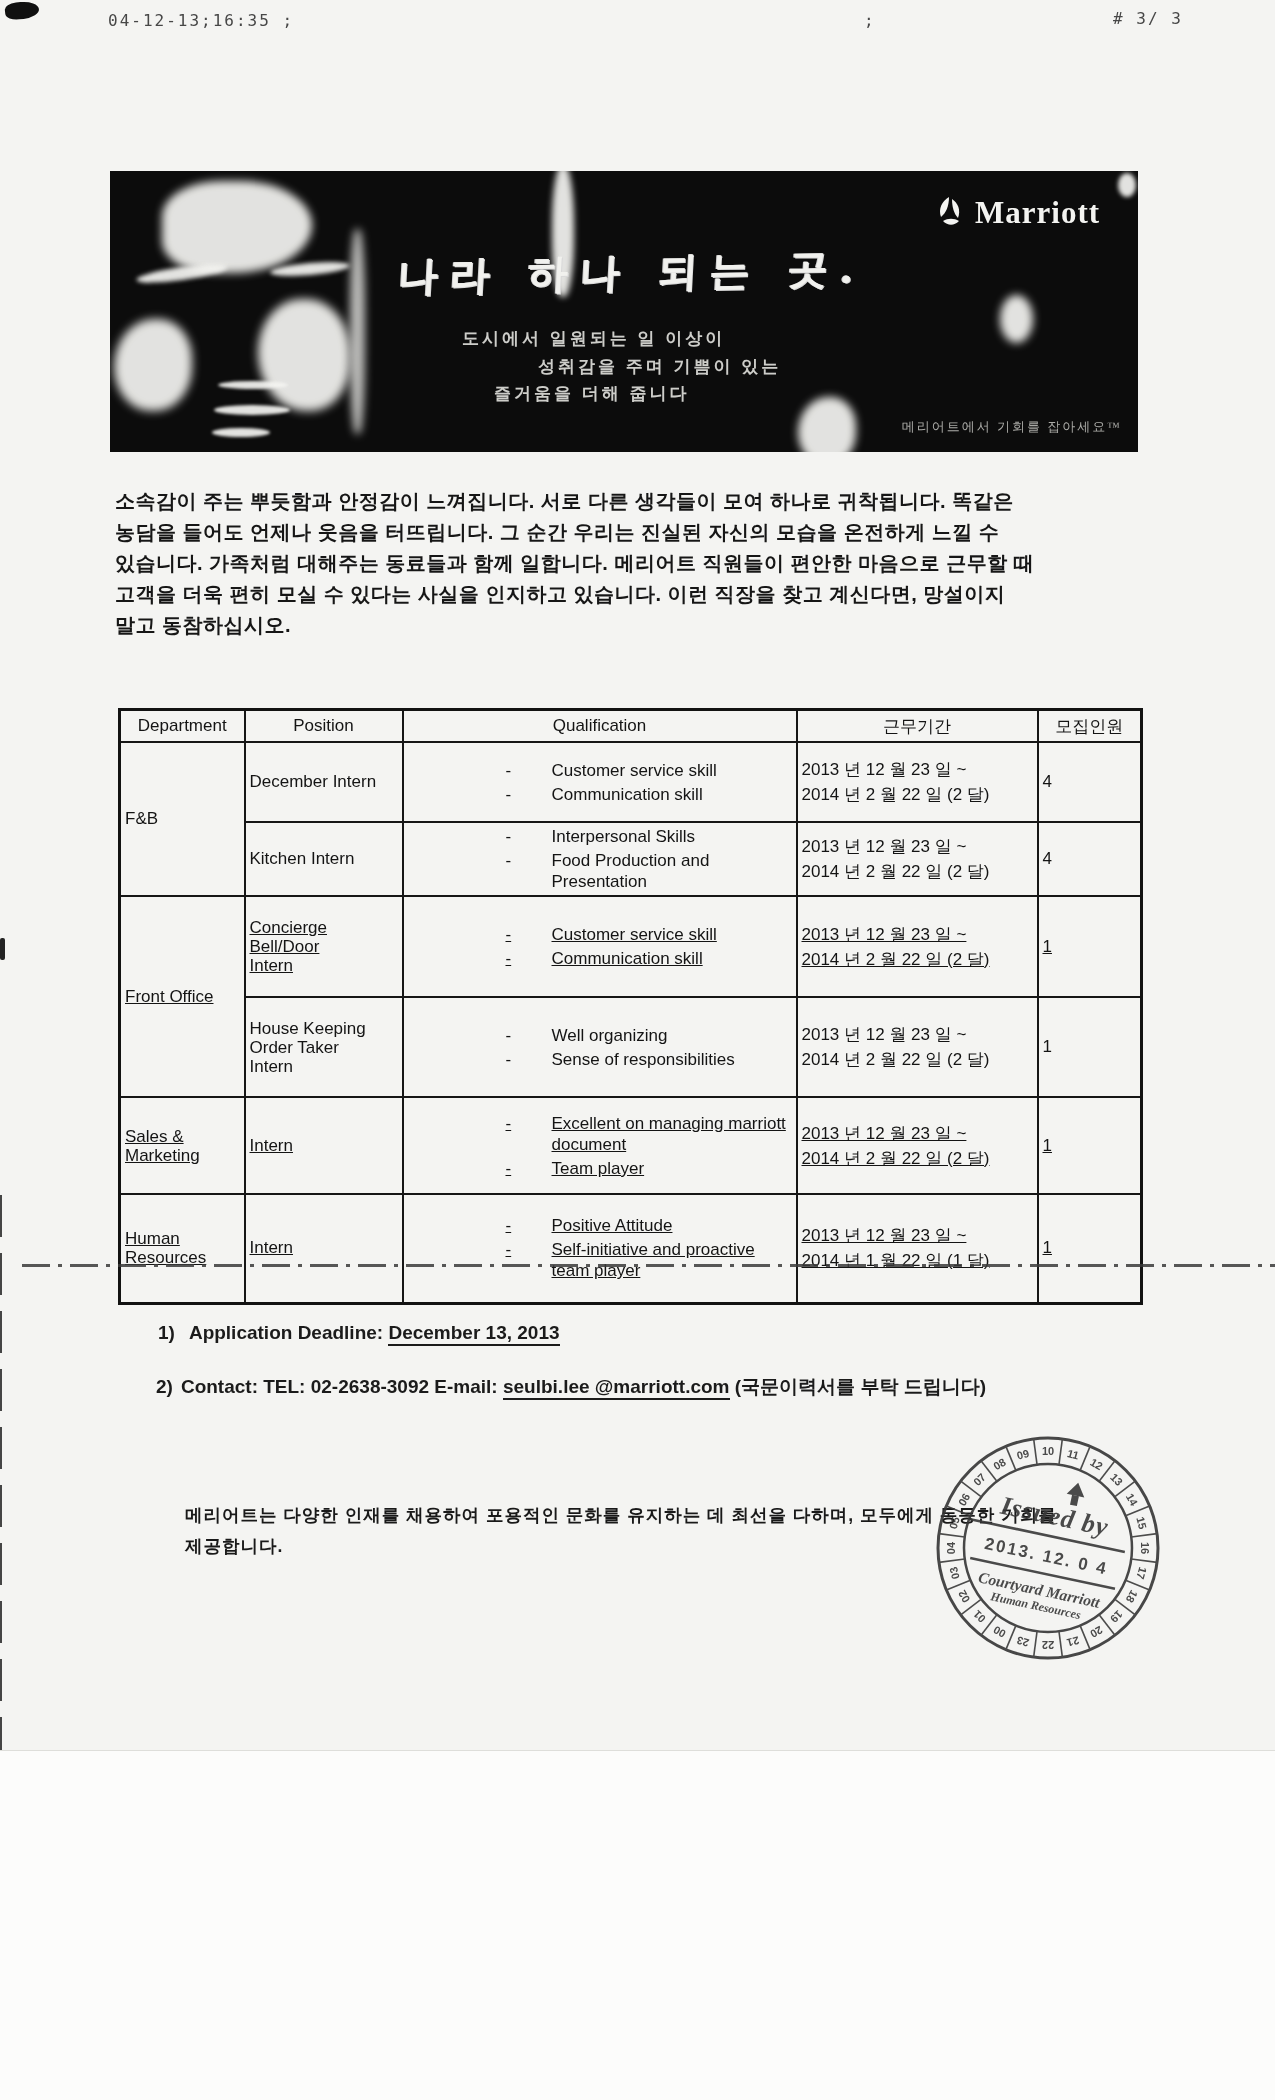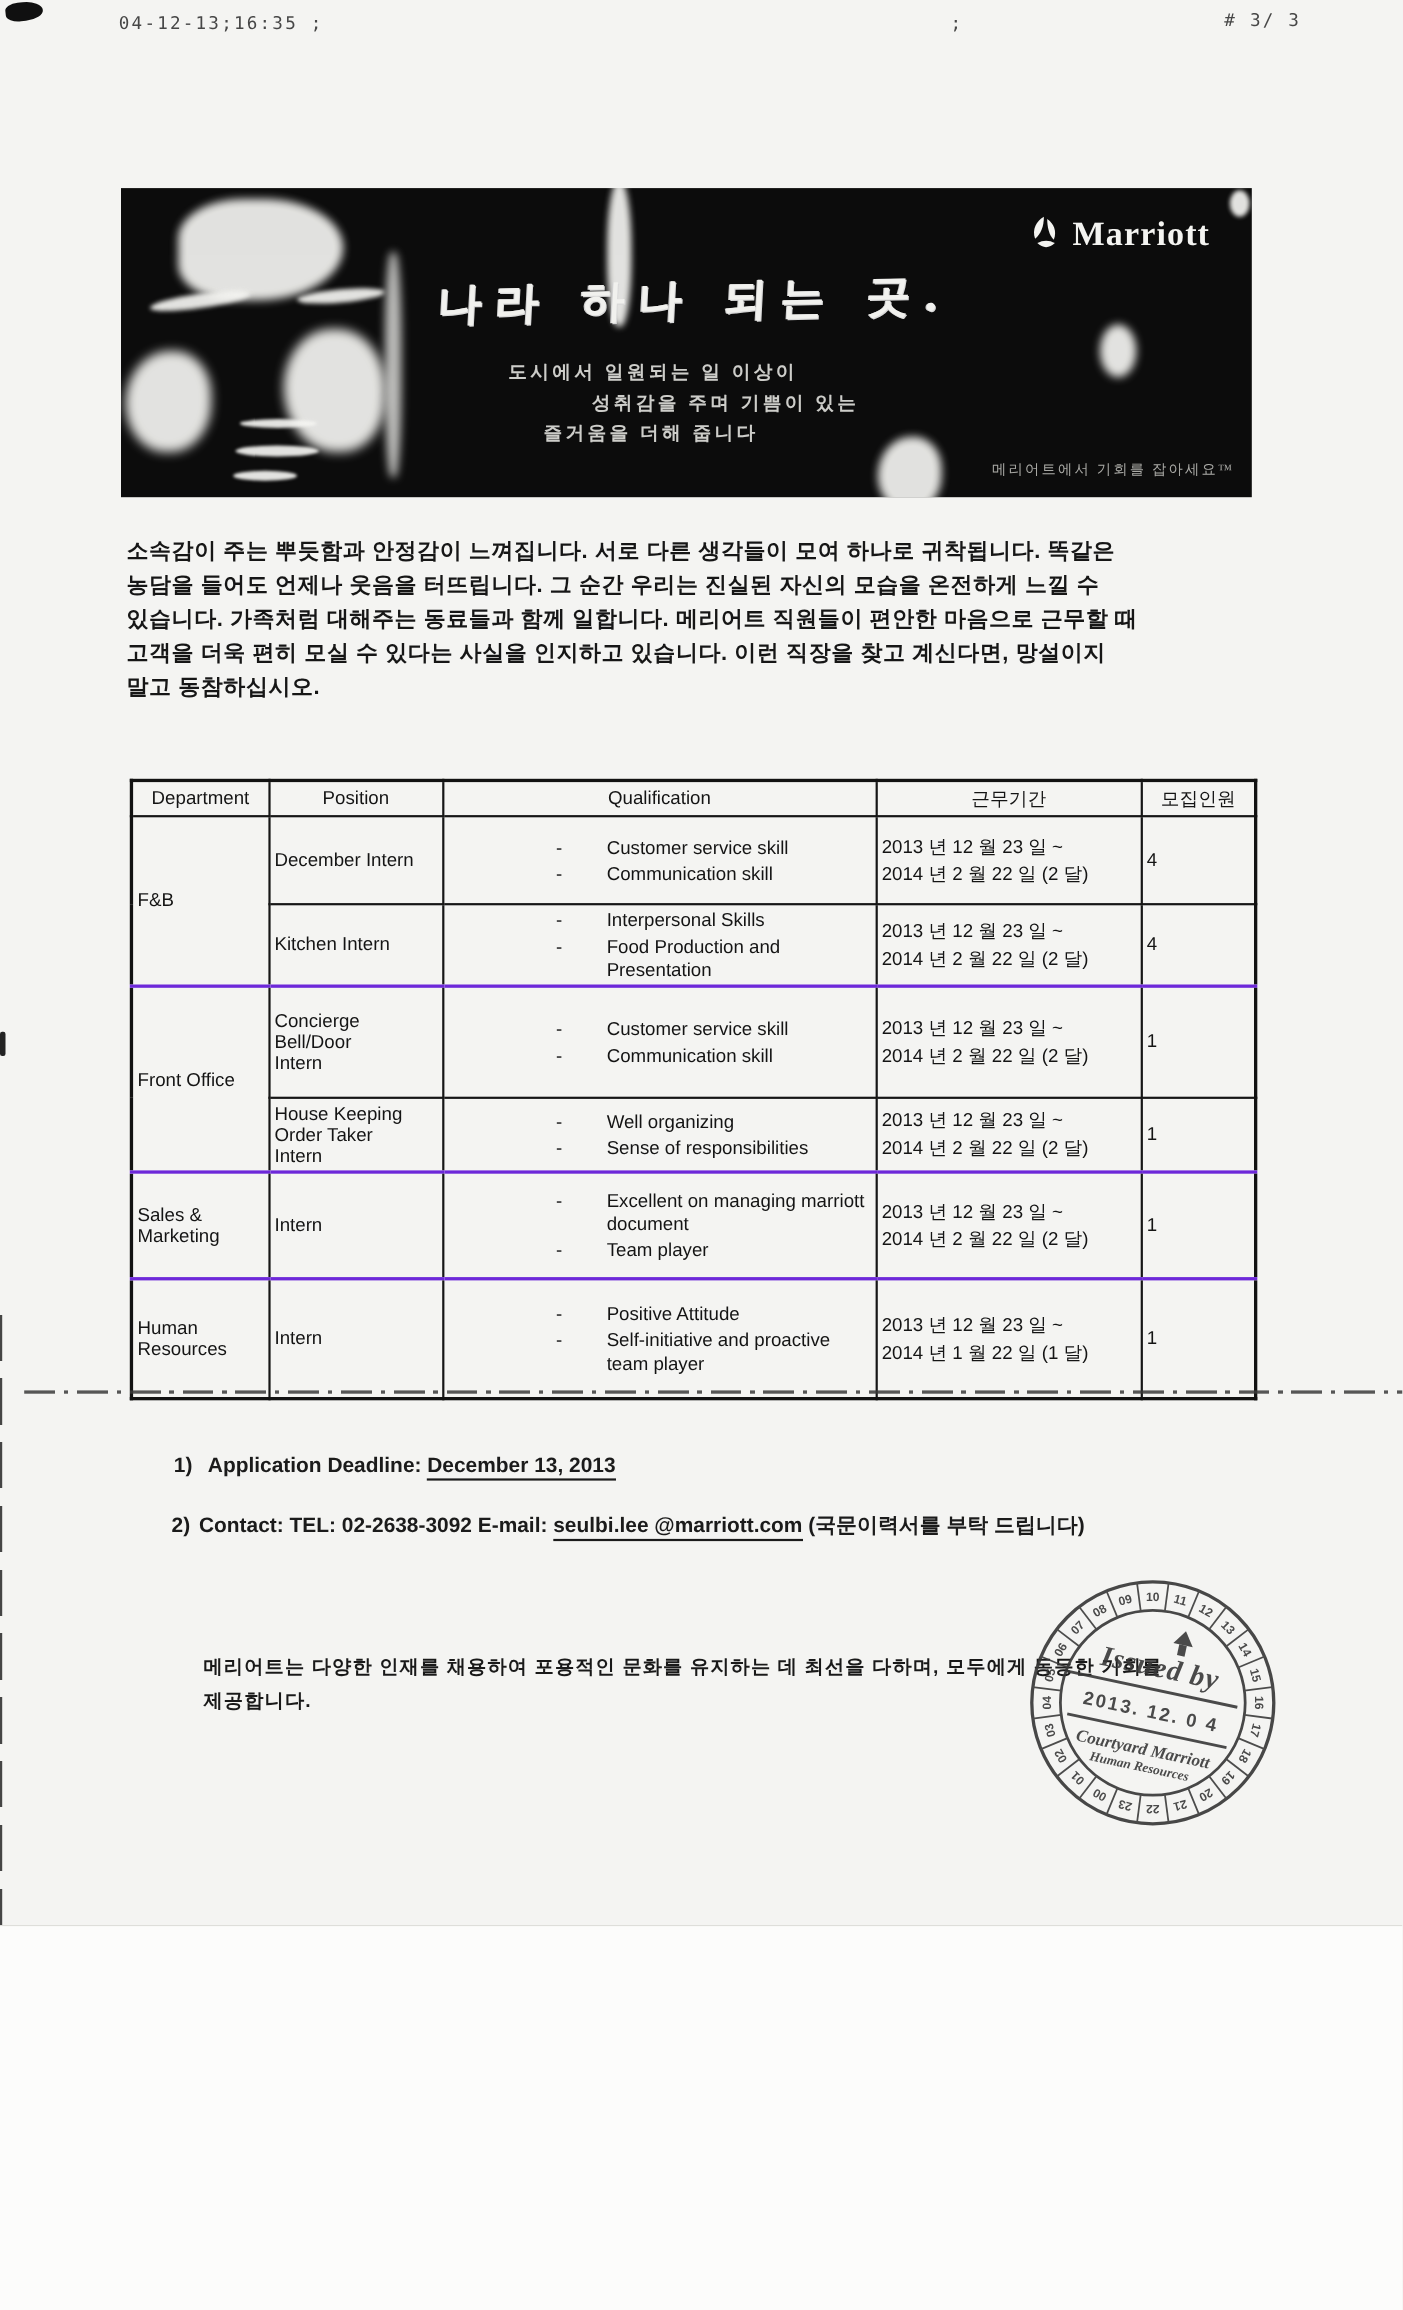--- a/index.html
+++ b/index.html
@@ -48,22 +48,22 @@
   
   .doc-table{left:118px;top:708px;border-collapse:collapse;table-layout:fixed;}
   .doc-table td,.doc-table th{
     border:2px solid #161616;vertical-align:middle;padding:0 4px;
     font-size:17px;font-weight:400;color:#141414;
   }
   .doc-table{border:3px solid #121212;}
   .doc-table thead th{height:30px;font-size:17px;}
   .doc-table th.kr{font-weight:400;}
   .row-h1{height:80px}.row-h2{height:73px}.row-h3{height:101px}
-  .row-h4{height:68px}.row-h5{height:97px}.row-h6{height:109px}
-  .group-top td{border-top:3px solid #6d28d9;}
+  .row-h4{height:100px}.row-h5{height:97px}.row-h6{height:109px}
+  .group-top td{border-top:1px solid #6d28d9;text-decoration:underline;}
   .cell-multiline{white-space:pre-line;line-height:19px;}
   .cell-qual{text-align:left;}
   .qual-line{display:flex;align-items:flex-start;line-height:21px;margin:3px 0;}
   .qual-dash{width:46px;padding-left:98px;flex:none;}
   .qual-text{flex:0 1 250px;}
   .cell-period{white-space:pre-line;font-weight:600;font-size:16.5px;line-height:25px;}
   .cell-count{font-size:18px;}
 
   
   .dash-line{

